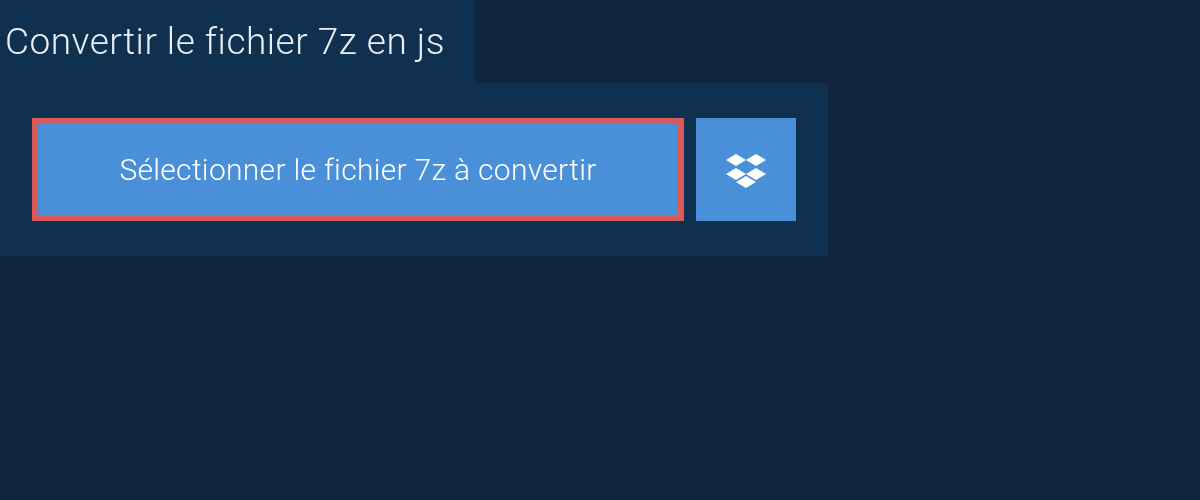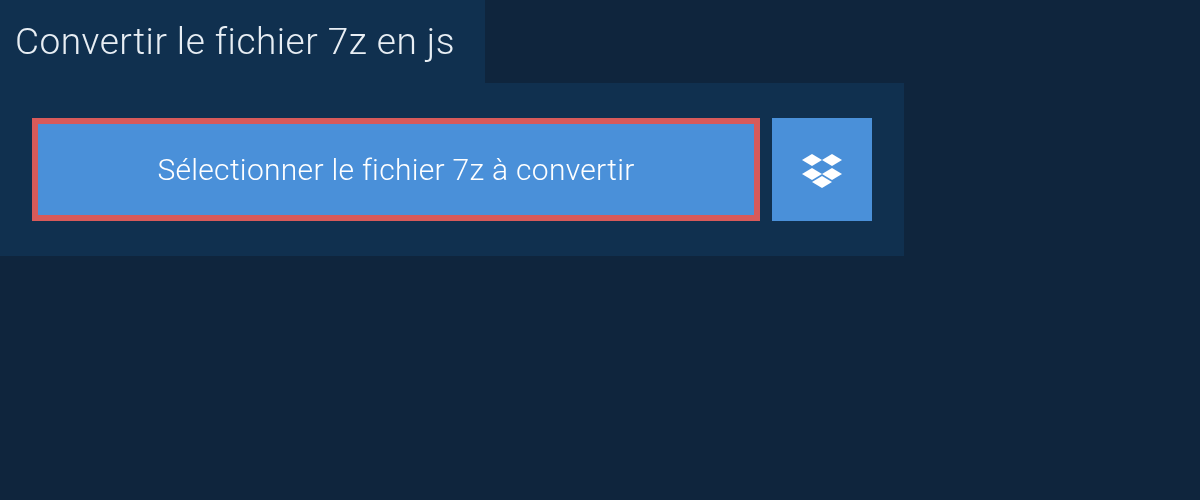--- a/index.html
+++ b/index.html
@@ -10,31 +10,31 @@
     body {
       width: 1200px;
       height: 500px;
       background-color: #0f253d;
       font-family: -apple-system, BlinkMacSystemFont, "Segoe UI", Roboto, Helvetica, Arial, sans-serif;
       overflow: hidden;
     }
     .header-container {
       background-color: #10304f;
       display: inline-block;
-      padding: 20px 30px 20px 15px;
+      padding: 20px 30px 20px 5px;
     }
     .header-title {
       color: #e8eef4;
       font-size: 37px;
       font-weight: 300;
       letter-spacing: 0.5px;
     }
     .upload-panel {
       background-color: #10304f;
-      width: 904px;
+      width: 828px;
       padding: 35px 32px;
       display: flex;
       gap: 12px;
       align-items: stretch;
     }
     .select-file-button {
       flex: 1;
       background-color: #4a90d9;
       border: 6px solid #d85a5a;
       color: #ffffff;

